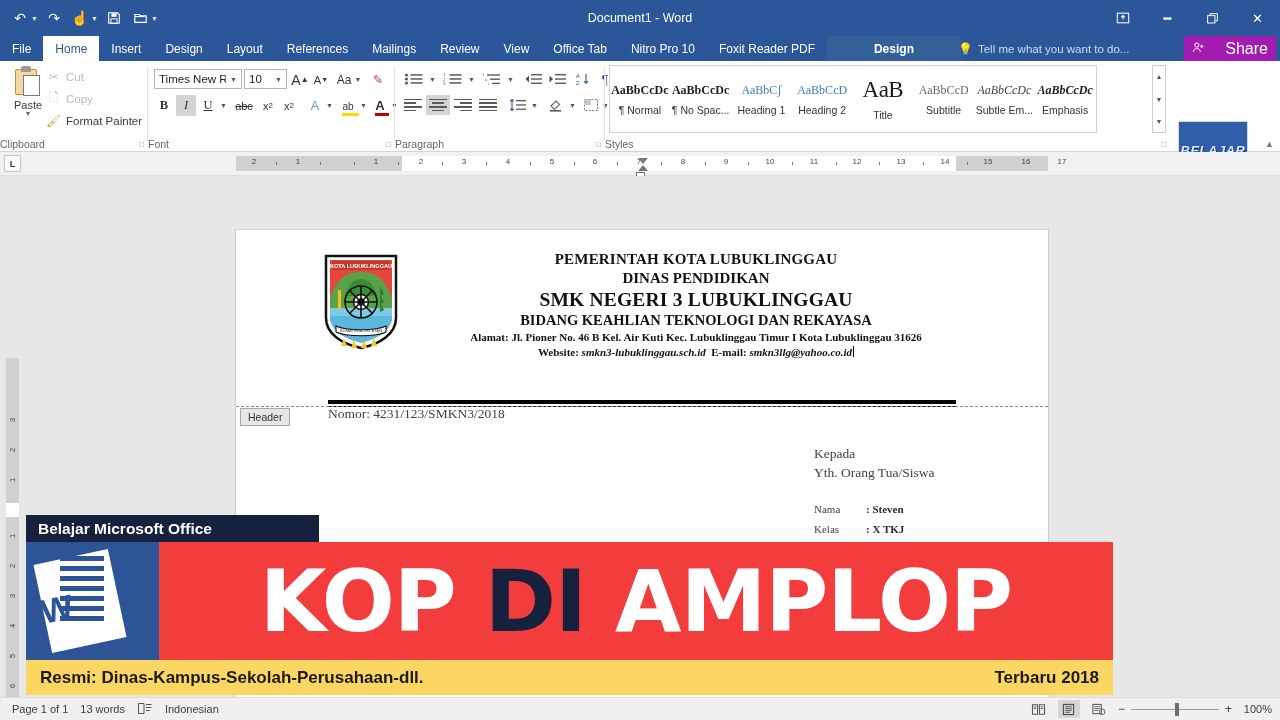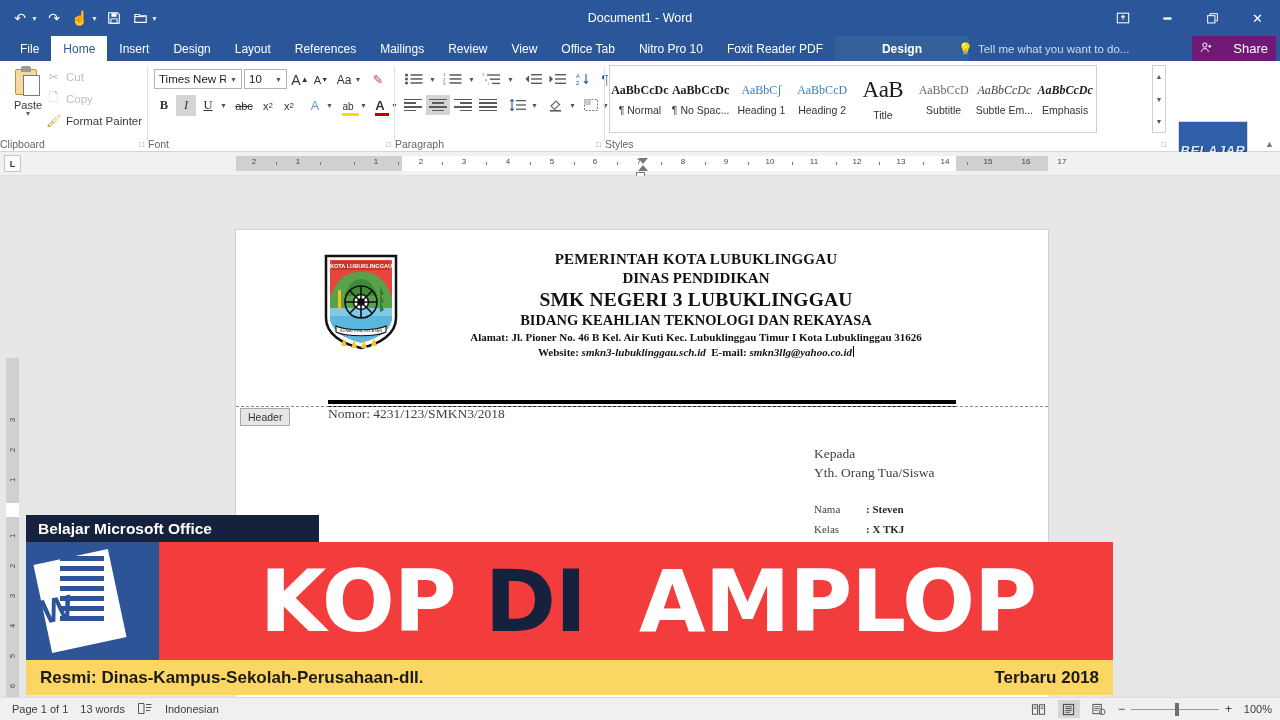--- a/index.html
+++ b/index.html
@@ -37,21 +37,21 @@
   .win-btn {
     width: 45px; height: 36px; display: flex; align-items: center; justify-content: center;
     color: #fff; font-size: 13px;
   }
 
   
   .tabbar {
     position: absolute; top: 36px; left: 0; width: 1280px; height: 25px;
     background: #2b579a;
   }
-  .tabs { position: absolute; left: 8px; top: 0; height: 25px; display: flex; align-items: stretch; }
+  .tabs { position: absolute; left: 0; top: 0; height: 25px; display: flex; align-items: stretch; }
   .tab {
     padding: 0 12px; display: flex; align-items: center;
     color: #fff; font-size: 12px; white-space: nowrap;
   }
   .tab.active { background: #fff; color: #2b579a; }
   .tab.ctx-design {
     background: #336099; color: #fff; font-weight: bold;
     width: 134px; justify-content: center; padding: 0;
   }
   .tellme {
@@ -60,21 +60,21 @@
     color: #cfdcee; font-size: 11.5px;
   }
   .bulb { color: #cfdcee; font-size: 12px; }
   .signin {
     position: absolute; right: 88px; top: 0; height: 25px;
     display: flex; align-items: center; color: #fff; font-size: 12px; margin-top: 20px;
   }
   .share {
     position: absolute; right: 4px; top: 0; height: 25px;
     display: flex; align-items: center; gap: 20px;
-    color: #fff; font-size: 13px; padding: 0 8px; background: #701a75;
+    color: #fff; font-size: 16px; padding: 0 8px; background: #a21caf;
   }
 
   
   .ribbon {
     position: absolute; top: 61px; left: 0; width: 1280px; height: 91px;
     background: #fff; border-bottom: 1px solid #d4d4d4;
   }
   .grp { position: absolute; top: 0; height: 91px; }
   .grp-label {
     position: absolute; bottom: 2px; left: 0; width: 100%;
@@ -310,21 +310,21 @@
     font-size: 34px; font-weight: bold; transform: rotate(-12deg);
     font-family: "Liberation Sans", sans-serif;
   }
   .ov-head {
     position: absolute; left: 133px; top: 0; right: 0; height: 118px;
     display: flex; align-items: center; justify-content: center;
     font-size: 86px; font-weight: bold; letter-spacing: -1px;
     font-family: "DejaVu Sans", sans-serif;
     line-height: 1;
   }
-  .ov-head .w { color: #fff; margin-left: 24px; }
+  .ov-head .w { color: #fff; }
   .ov-head .d { color: #16213e; }
   .ov-foot {
     position: absolute; left: 0; top: 145px; width: 1087px; height: 35px;
     background: #fcd663; display: flex; align-items: center;
     justify-content: space-between; padding: 0 14px;
     color: #1b1b1b; font-size: 17px; font-weight: bold;
   }
 
   
   .statusbar {

